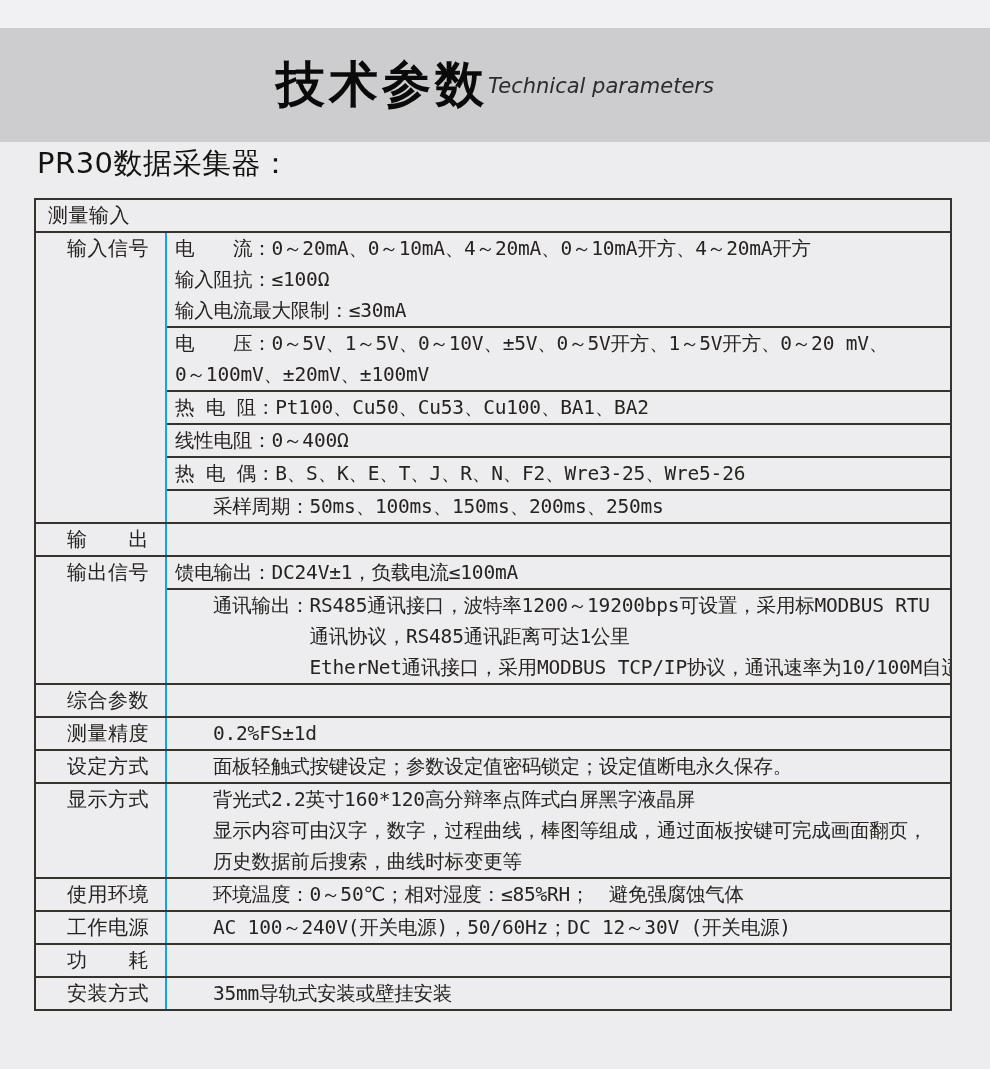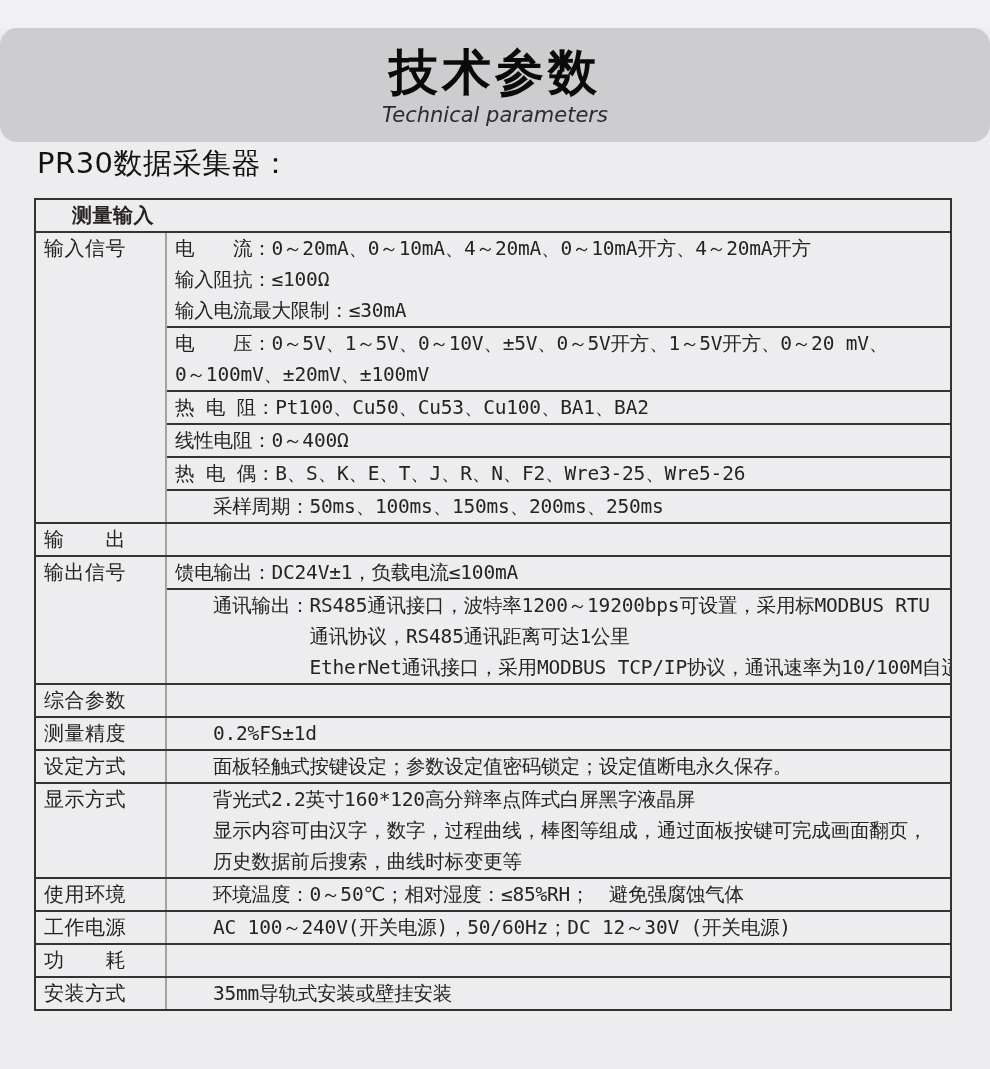--- a/index.html
+++ b/index.html
@@ -5,21 +5,21 @@
   html,body{margin:0;padding:0;}
   body{
     width:990px;height:1069px;
     background:#edecee;
     font-family:"DejaVu Sans","Liberation Sans",sans-serif;
     overflow:hidden;
   }
   .top-strip{height:28px;background:#f1f0f2;}
   .band{
     height:114px;background:#cdccce;
-    display:flex;flex-direction:column;align-items:center;justify-content:center;border-radius:17px;
+    display:flex;flex-direction:row;align-items:center;justify-content:center;
   }
   .band .main-title{
     margin:0;font-size:49px;line-height:58px;font-weight:700;
     color:#0b0a0a;letter-spacing:4px;
   }
   .band .subtitle{
     font-size:21px;color:#2c2b2d;margin-top:1px;font-style:italic;
   }
   .product-title{
     margin:4px 0 0 37px;font-size:29px;line-height:34px;
@@ -28,24 +28,24 @@
   .spec-table{
     margin:18px 0 0 34px;width:918px;
     border:2px solid #37322c;box-sizing:border-box;
     background:transparent;
   }
   .row{display:flex;border-bottom:2px solid #37322c;}
   .row:last-child{border-bottom:none;align-items:flex-end;}
   .cell{box-sizing:border-box;}
   .label-cell{
     width:131px;flex:0 0 131px;
-    border-right:2px solid #a3a3a3;
-    padding-left:8px;
+    border-right:2px solid #0ea5e9;
+    padding-left:31px;
   }
-  .section-cell{flex:1;padding-left:36px;font-weight:bold;}
+  .section-cell{flex:1;padding-left:12px;}
   .content-cell{flex:1;min-width:0;overflow:hidden;display:flex;flex-direction:column;}
   .block{border-bottom:2px solid #37322c;padding-left:8px;}
   .content-cell .block:last-child{border-bottom:none;padding-left:46px;}
   .line{
     font-size:19.5px;line-height:31px;white-space:pre;
     color:#262320;letter-spacing:-0.2px;
     font-family:"DejaVu Sans Mono","DejaVu Sans",sans-serif;
   }
   .label-cell .line,.section-cell .line{
     font-size:20px;letter-spacing:0.5px;

